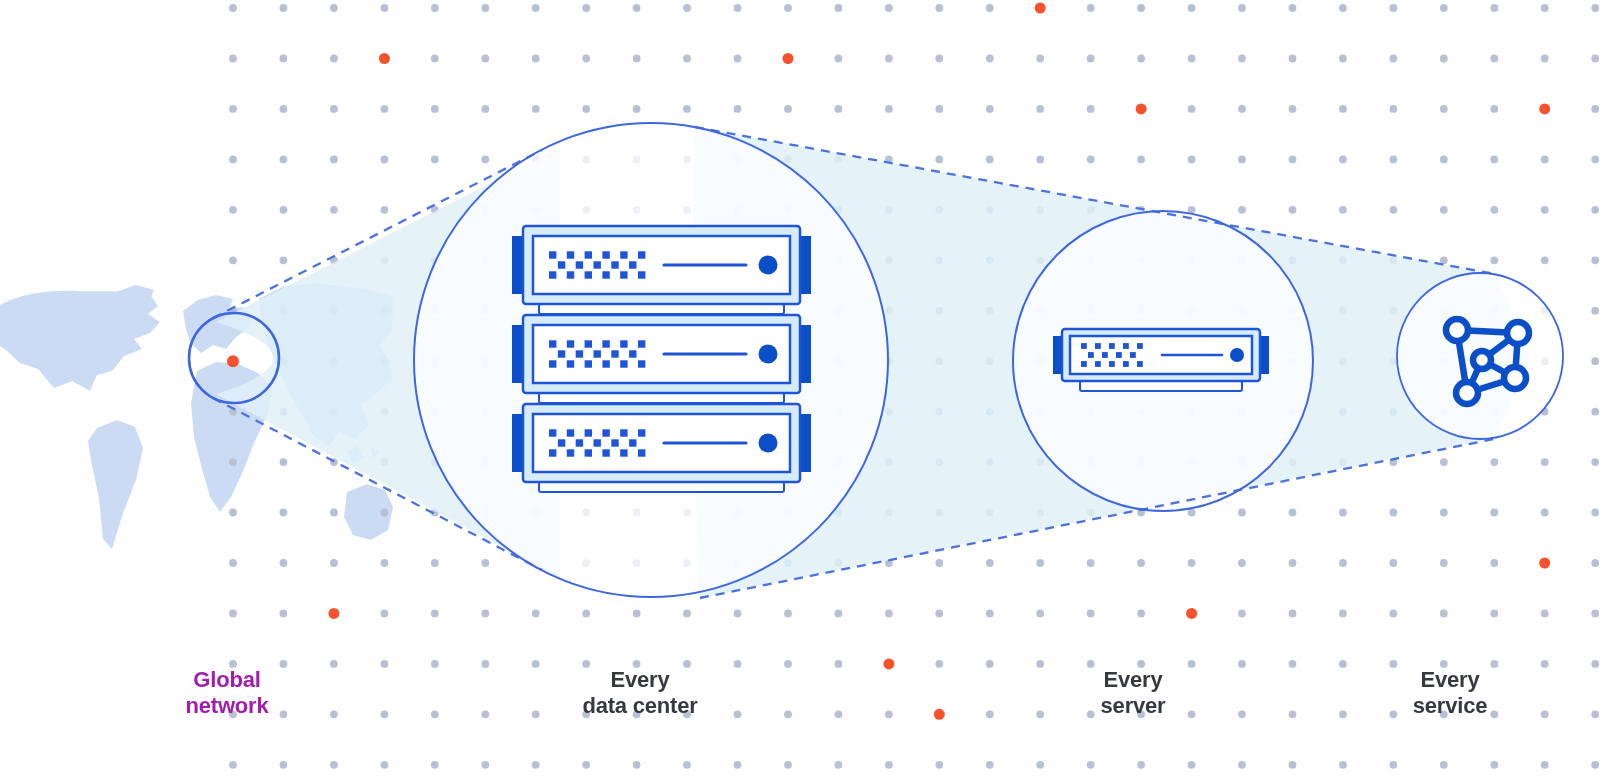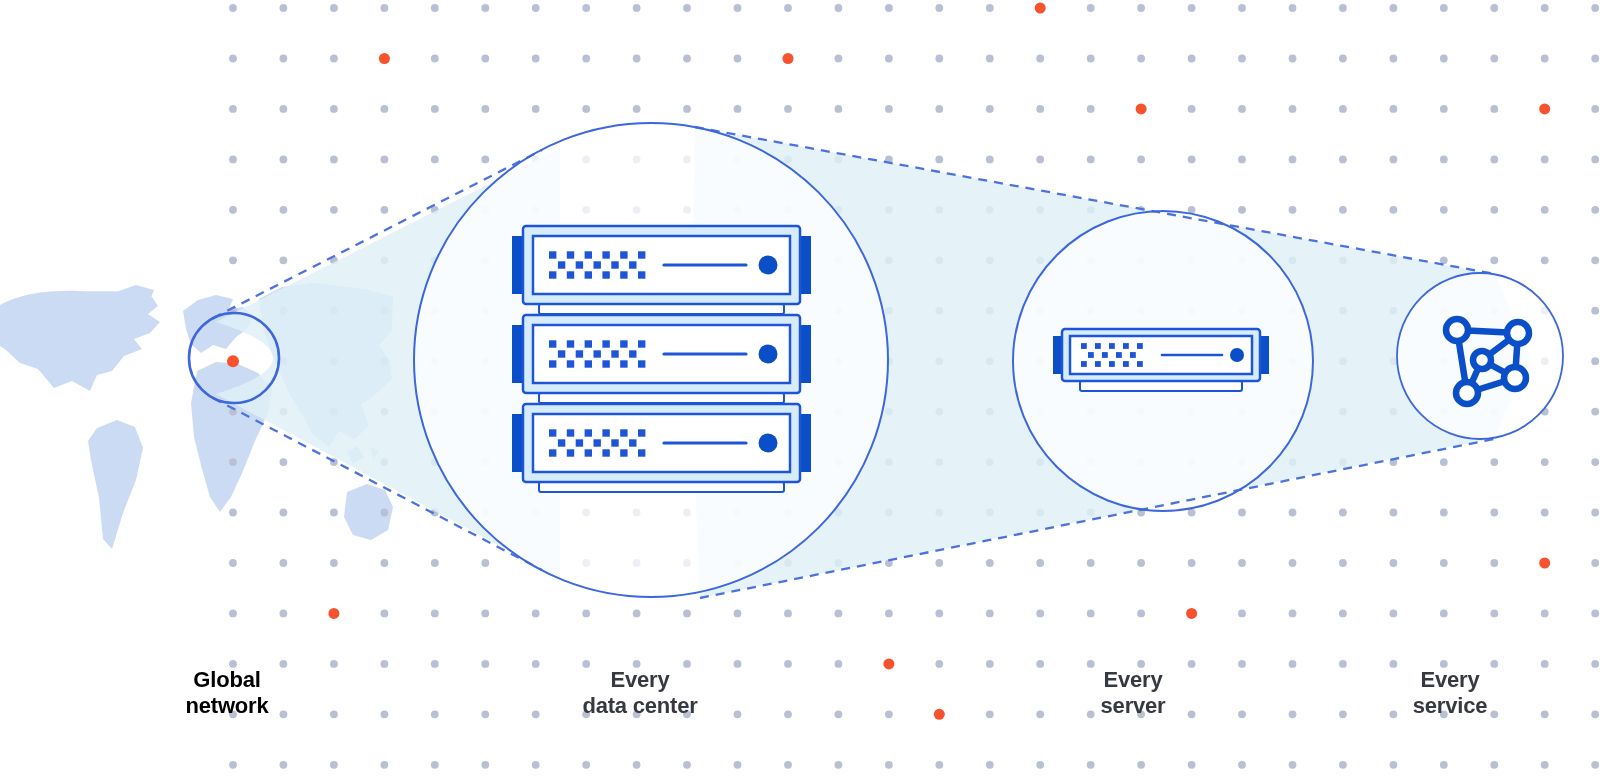--- a/index.html
+++ b/index.html
@@ -628,21 +628,21 @@
         <line x1="1482" y1="360" x2="1515" y2="378" stroke="#0b4fc8" stroke-width="6.5" stroke-linecap="round"></line>
         <line x1="1482" y1="360" x2="1467" y2="393" stroke="#0b4fc8" stroke-width="6.5" stroke-linecap="round"></line>
         <circle cx="1457" cy="330" r="11" fill="#fff" stroke="#0b4fc8" stroke-width="6.5"></circle>
         <circle cx="1518" cy="333" r="11" fill="#fff" stroke="#0b4fc8" stroke-width="6.5"></circle>
         <circle cx="1515" cy="378" r="11" fill="#fff" stroke="#0b4fc8" stroke-width="6.5"></circle>
         <circle cx="1467" cy="393" r="11" fill="#fff" stroke="#0b4fc8" stroke-width="6.5"></circle>
         <circle cx="1482" cy="360" r="9" fill="#fff" stroke="#0b4fc8" stroke-width="6.5"></circle>
       </g>
   </svg>
 
-  <div class="label" style="left: 227px; color: #000000;">Global
+  <div class="label" style="left: 227px; color: #a21caf;">Global
 network</div>
   <div class="label" style="left: 640px; color: rgb(54, 57, 63);">Every
 data center</div>
   <div class="label" style="left: 1133px; color: rgb(54, 57, 63);">Every
 server</div>
   <div class="label" style="left: 1450px; color: rgb(54, 57, 63);">Every
 service</div>
 </div>
 
 </body></html>

